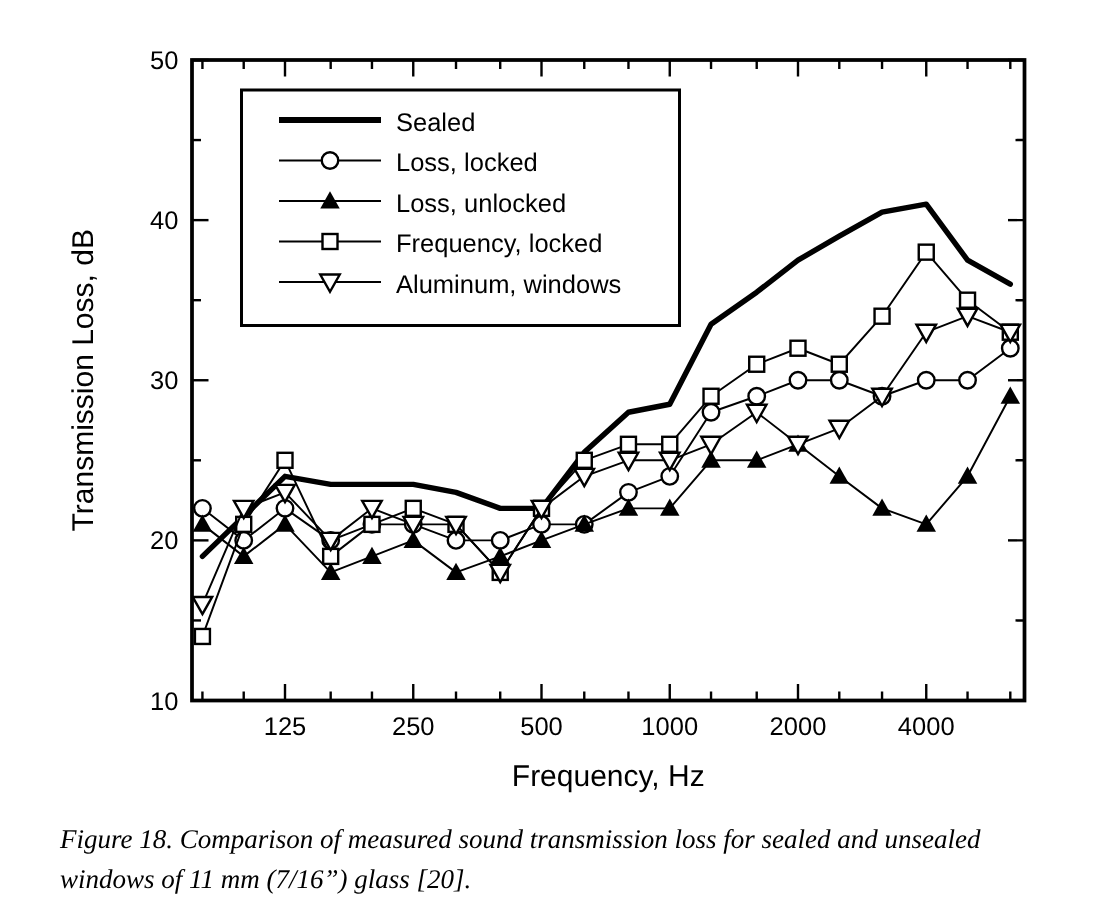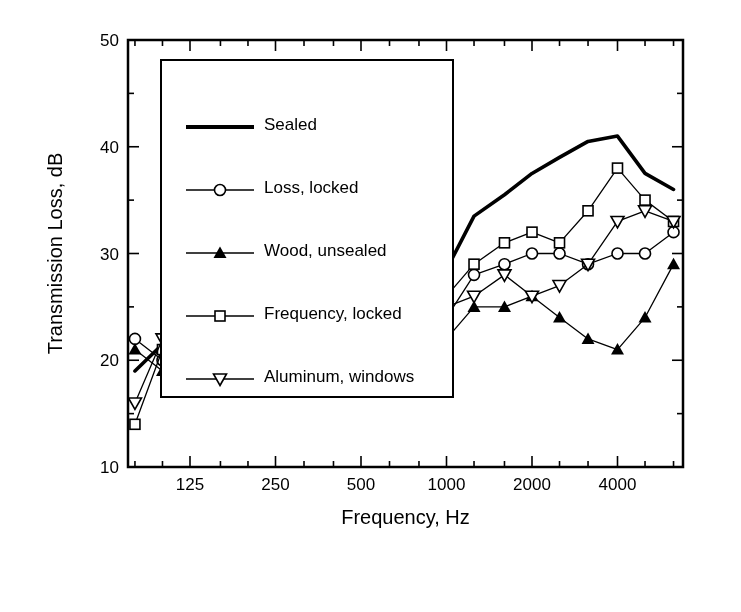--- a/index.html
+++ b/index.html
@@ -11,21 +11,21 @@
     overflow:hidden;
   }
   svg text{fill:#000;}
   .tick-label{font-family:"Liberation Sans",sans-serif;font-size:17px;}
   .axis-title{font-family:"Liberation Sans",sans-serif;font-size:20px;}
   .legend{
     position:absolute;left:160px;top:59px;width:294px;
     border:2px solid #000;background:#fff;
     padding:11px 0 9px 22px;box-sizing:border-box;
   }
-  .legend-row{display:flex;align-items:flex-end;height:27px;margin-top:36px;}
+  .legend-row{display:flex;align-items:flex-start;height:27px;}
   .legend-swatch{width:72px;height:16px;flex:0 0 72px;}
   .legend-label{font-size:17px;color:#000;padding-left:8px;white-space:nowrap;}
   .caption{
     position:absolute;left:40px;top:546px;width:700px;
     font-family:"Liberation Serif",serif;font-style:italic;
     font-size:18px;line-height:1.5;color:#000;
   }
 </style>
 </head>
 <body>
@@ -214,32 +214,36 @@
           <line x1="2" y1="8" x2="70" y2="8" stroke="#000" stroke-width="1.3"></line>
           <circle cx="36" cy="8" r="5.5" fill="#fff" stroke="#000" stroke-width="1.6"></circle>
         </svg>
       <span class="legend-label">Loss, locked</span>
     </div>
     <div class="legend-row">
       <svg class="legend-swatch">
           <line x1="2" y1="8" x2="70" y2="8" stroke="#000" stroke-width="1.3"></line>
           <path d="M 36 1.5 L 42.5 13 L 29.5 13 Z" fill="#000"></path>
         </svg>
-      <span class="legend-label">Wood, unsealed</span>
+      <span class="legend-label">Loss, unlocked</span>
     </div>
     <div class="legend-row">
       <svg class="legend-swatch">
           <line x1="2" y1="8" x2="70" y2="8" stroke="#000" stroke-width="1.3"></line>
           <rect x="31" y="3" width="10" height="10" fill="#fff" stroke="#000" stroke-width="1.6"></rect>
         </svg>
       <span class="legend-label">Frequency, locked</span>
     </div>
     <div class="legend-row">
       <svg class="legend-swatch">
           <line x1="2" y1="8" x2="70" y2="8" stroke="#000" stroke-width="1.3"></line>
           <path d="M 36 14.5 L 42.5 3 L 29.5 3 Z" fill="#fff" stroke="#000" stroke-width="1.6"></path>
         </svg>
       <span class="legend-label">Aluminum, windows</span>
     </div>
   </div>
 
+  <div class="caption">
+    <div>Figure 18.  Comparison of measured sound transmission loss for sealed and unsealed</div>
+    <div>windows of 11 mm (7/16”) glass [20].</div>
+  </div>
 
 </div>
 
 </body></html>

